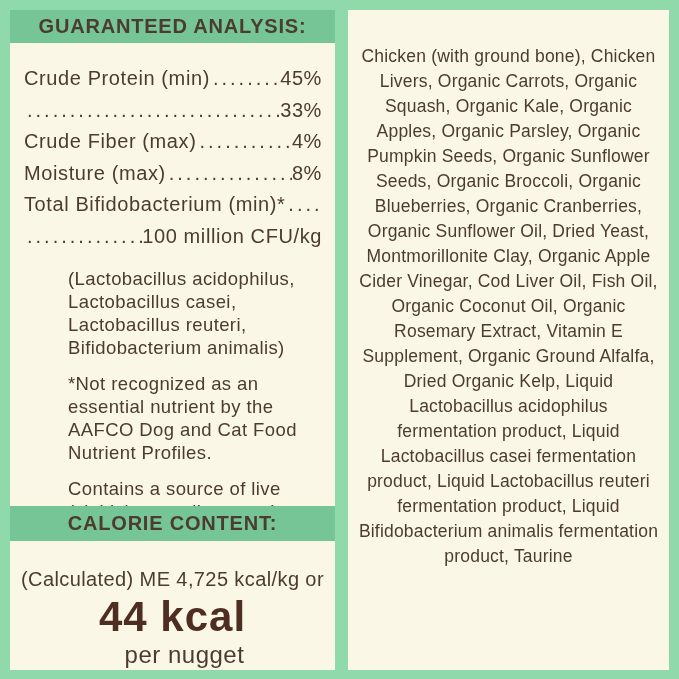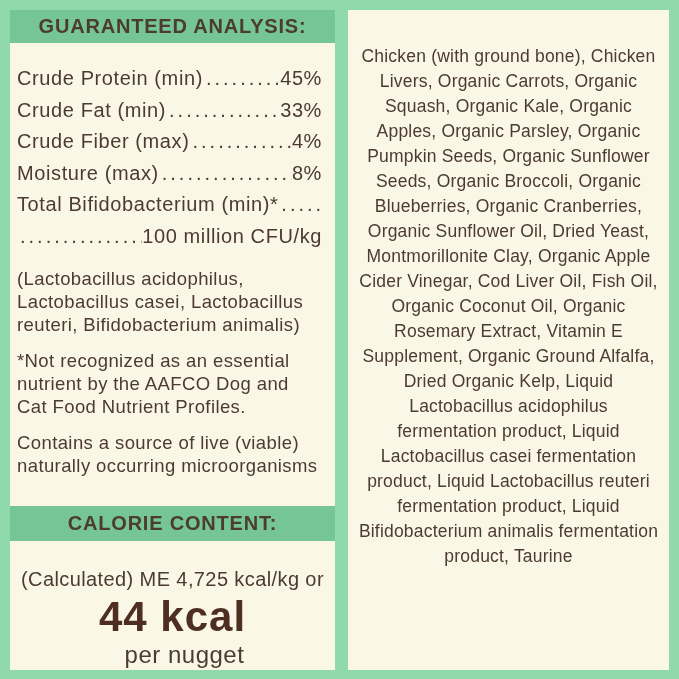--- a/index.html
+++ b/index.html
@@ -20,33 +20,33 @@
   .panel.left  { left: 10px;  width: 325px; }
   .panel.right { left: 348px; width: 321px; }
   .band {
     flex: 0 0 33px;
     background: #75C597;
     display: flex; align-items: center; justify-content: center;
     font-weight: bold; font-size: 20px; letter-spacing: 0.8px;
     color: #4C3B30;
   }
   .cal-band { flex-basis: 35px; }
-  .ga-body { flex: 1 1 auto; padding: 20px 13px 0 7px; overflow: hidden; }
+  .ga-body { flex: 1 1 auto; padding: 20px 13px 0 14px; overflow: hidden; }
   .ga-row {
     display: flex; align-items: baseline;
     font-size: 20px; letter-spacing: 0.6px; line-height: 31.5px;
     white-space: nowrap;
   }
   .ga-label { flex: 0 0 auto; }
   .ga-dots {
     flex: 1 1 auto; min-width: 0; overflow: hidden;
     letter-spacing: 3px; padding: 0 3px;
   }
   .ga-value { flex: 0 0 auto; }
-  .ga-notes { margin-top: 15px; }
+  .ga-notes { margin-top: 15px; margin-left: 44px; }
   .ga-note {
     margin: 0 0 13px;
     font-size: 18.5px; line-height: 23px; letter-spacing: 0.4px;
   }
   .cal-body { flex: 0 0 auto; text-align: center; padding-top: 25px; }
   .cal-line1 { font-size: 20px; line-height: 26px; letter-spacing: 0.4px; }
   .cal-value {
     font-size: 42px; line-height: 46px; font-weight: bold;
     color: #4D2E21; letter-spacing: 1px; margin-top: 2px;
   }
@@ -67,21 +67,20 @@
 
     <div class="ga-body">
 
       <div class="ga-row">
         <span class="ga-label">Crude Protein (min)</span>
         <span class="ga-dots"><span>................................................................................</span></span>
         <span class="ga-value">45%</span>
       </div>
 
       <div class="ga-row">
-        <span class="ga-label">Crude Fat (min)</span>
         <span class="ga-dots"><span>................................................................................</span></span>
         <span class="ga-value">33%</span>
       </div>
 
       <div class="ga-row">
         <span class="ga-label">Crude Fiber (max)</span>
         <span class="ga-dots"><span>................................................................................</span></span>
         <span class="ga-value">4%</span>
       </div>
 

